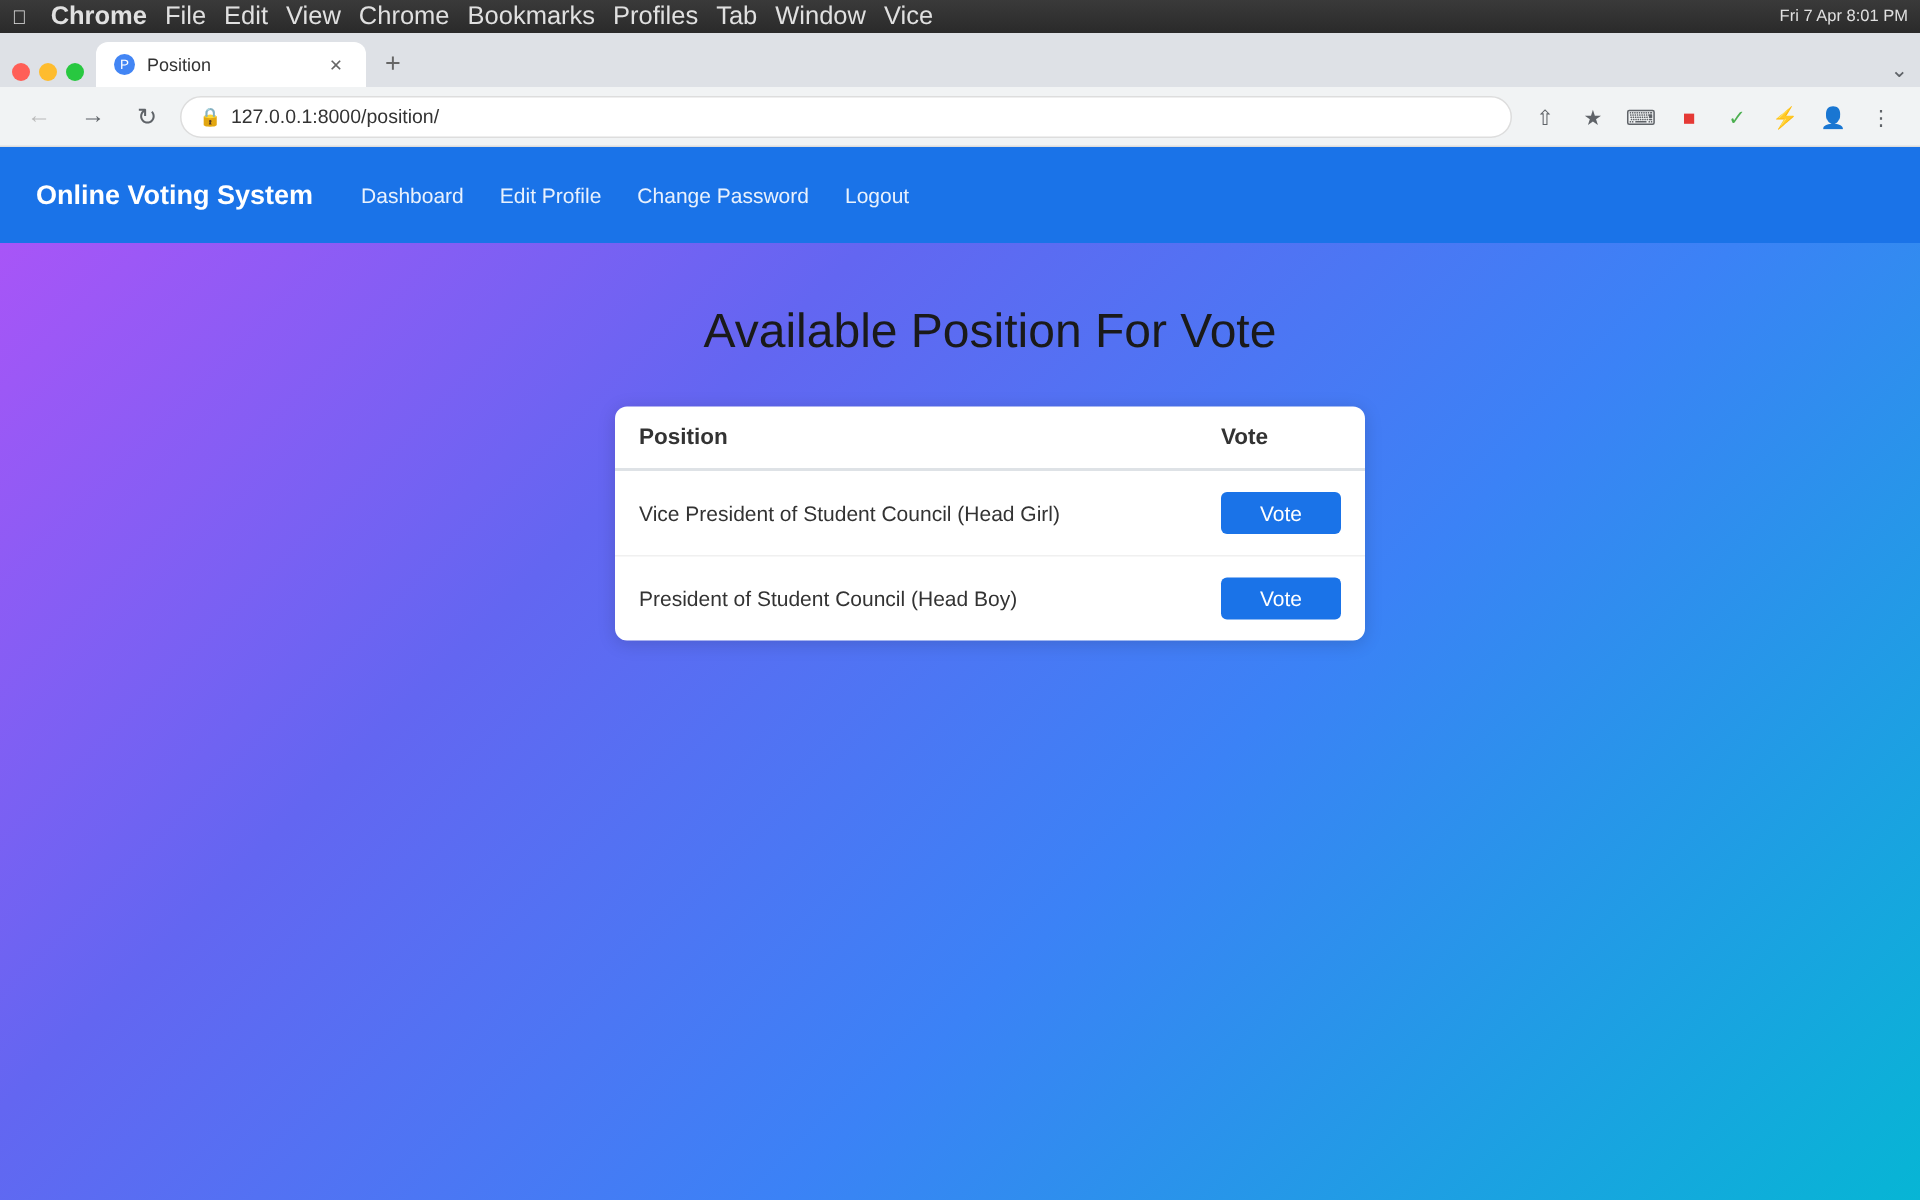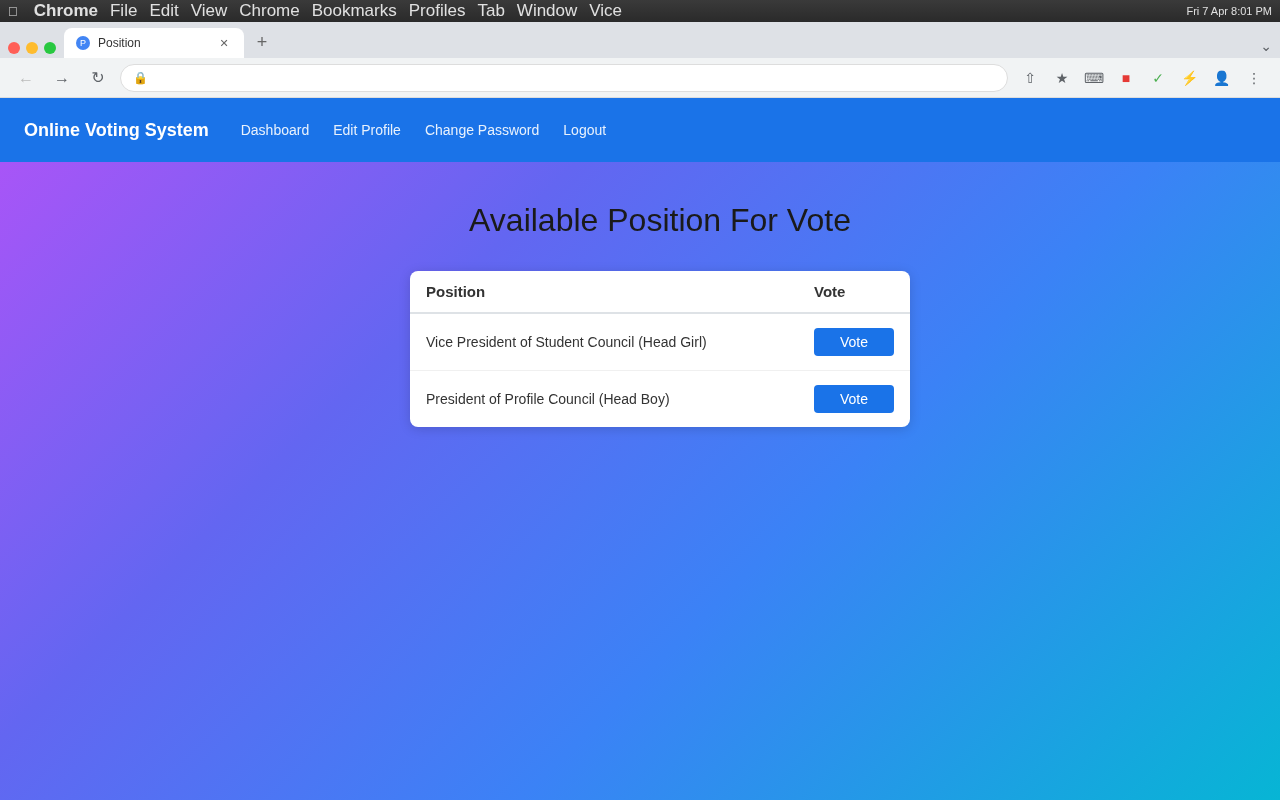--- a/index.html
+++ b/index.html
@@ -241,20 +241,21 @@
   <div style="flex:1"></div>
   <div style="color:#5f6368;font-size:14px;margin-bottom:4px;cursor:pointer;">⌄</div>
 </div>
 
 <div class="addressbar">
   <div class="nav-btn disabled">←</div>
   <div class="nav-btn">→</div>
   <div class="nav-btn">↻</div>
   <div class="address-box">
     <span class="address-lock">🔒</span>
+    <span class="address-url">127.0.0.1:8000/position/</span>
   </div>
   <div class="toolbar-icons">
     <div class="toolbar-icon">⇧</div>
     <div class="toolbar-icon">★</div>
     <div class="toolbar-icon">⌨</div>
     <div class="toolbar-icon" style="color:#e53935;">■</div>
     <div class="toolbar-icon" style="color:#4CAF50;">✓</div>
     <div class="toolbar-icon">⚡</div>
     <div class="toolbar-icon">👤</div>
     <div class="toolbar-icon">⋮</div>
@@ -279,17 +280,17 @@
       <span>Position</span>
       <span>Vote</span>
     </div>
 
     <div class="table-row">
       <span class="position-name">Vice President of Student Council (Head Girl)</span>
       <button class="vote-btn">Vote</button>
     </div>
 
     <div class="table-row">
-      <span class="position-name">President of Profile Council (Head Boy)</span>
+      <span class="position-name">President of Student Council (Head Boy)</span>
       <button class="vote-btn">Vote</button>
     </div>
   </div>
 </div>
 
 </body></html>

